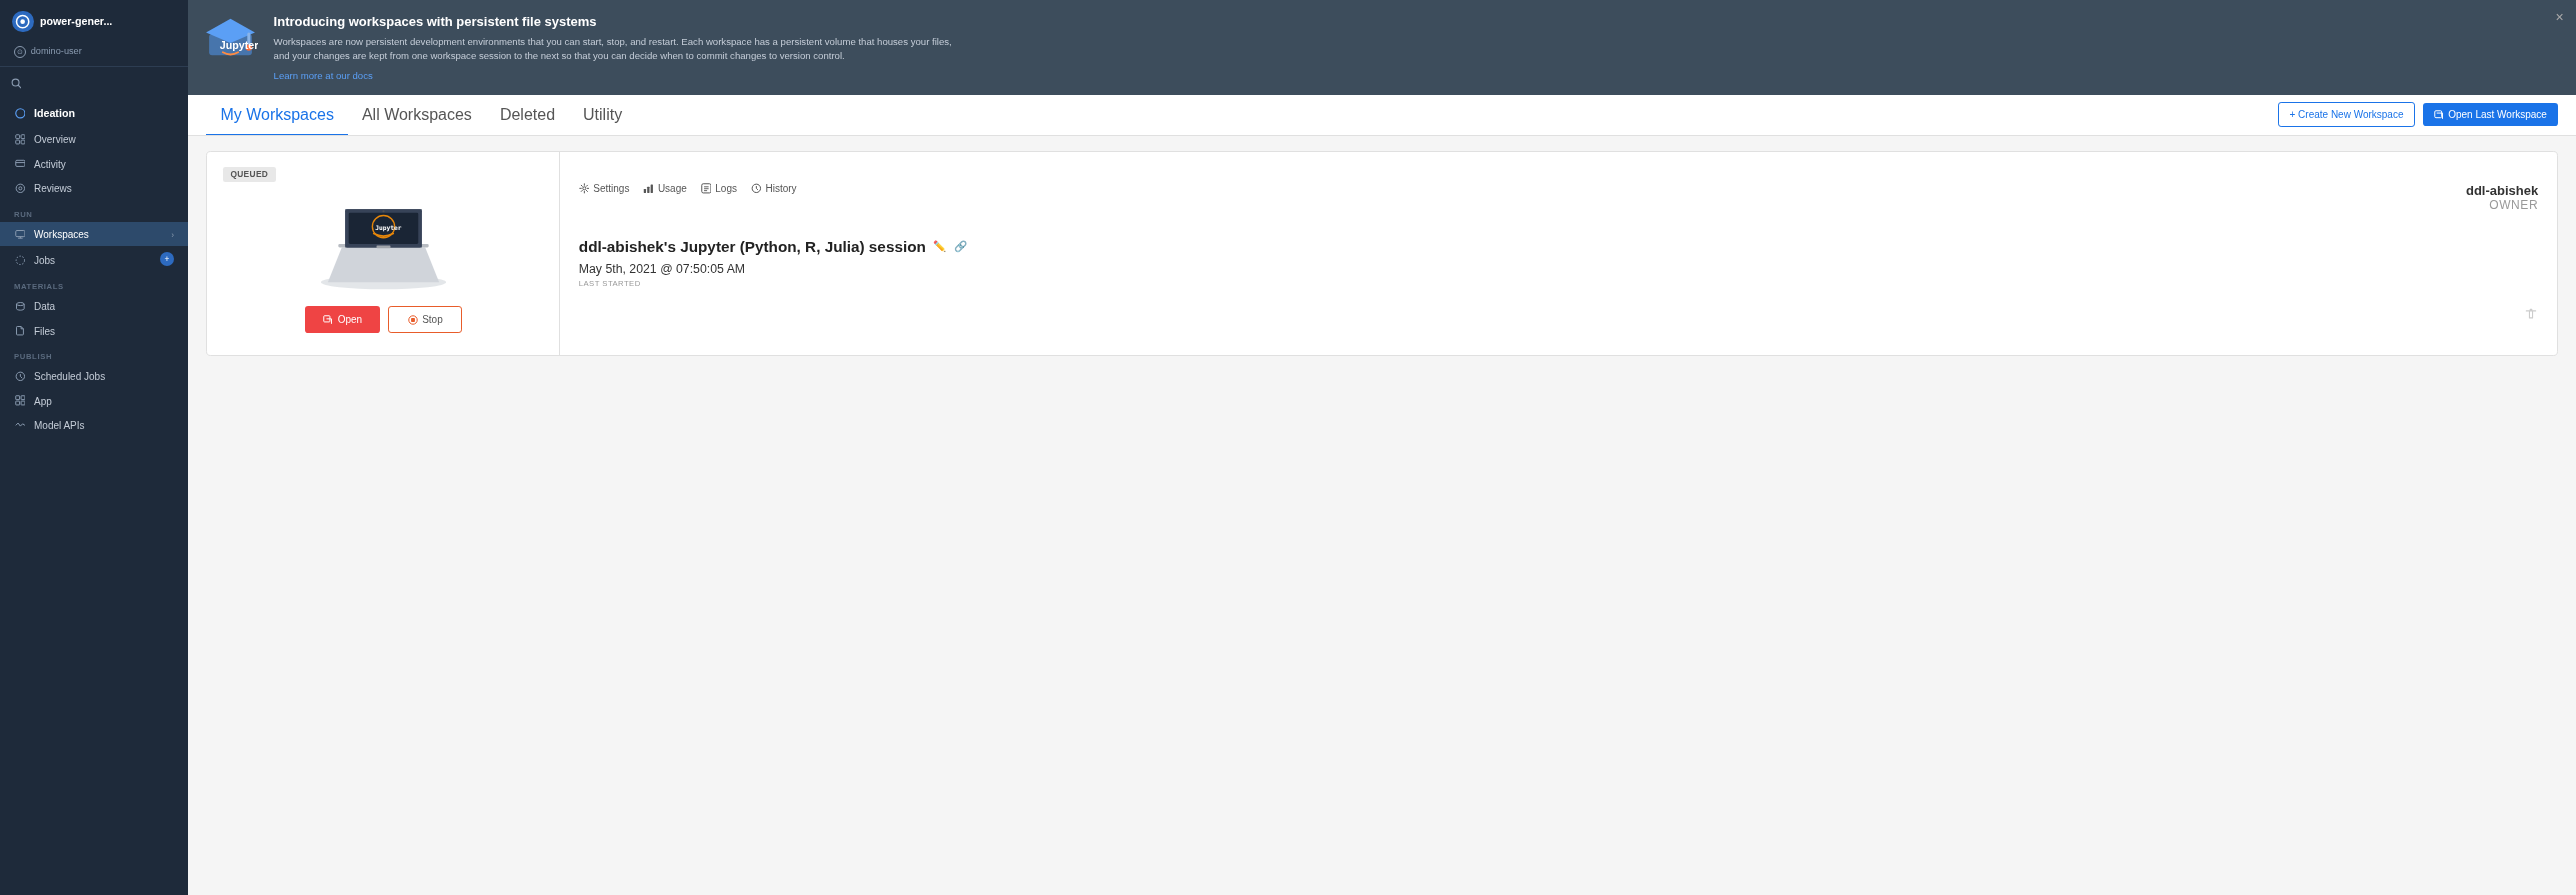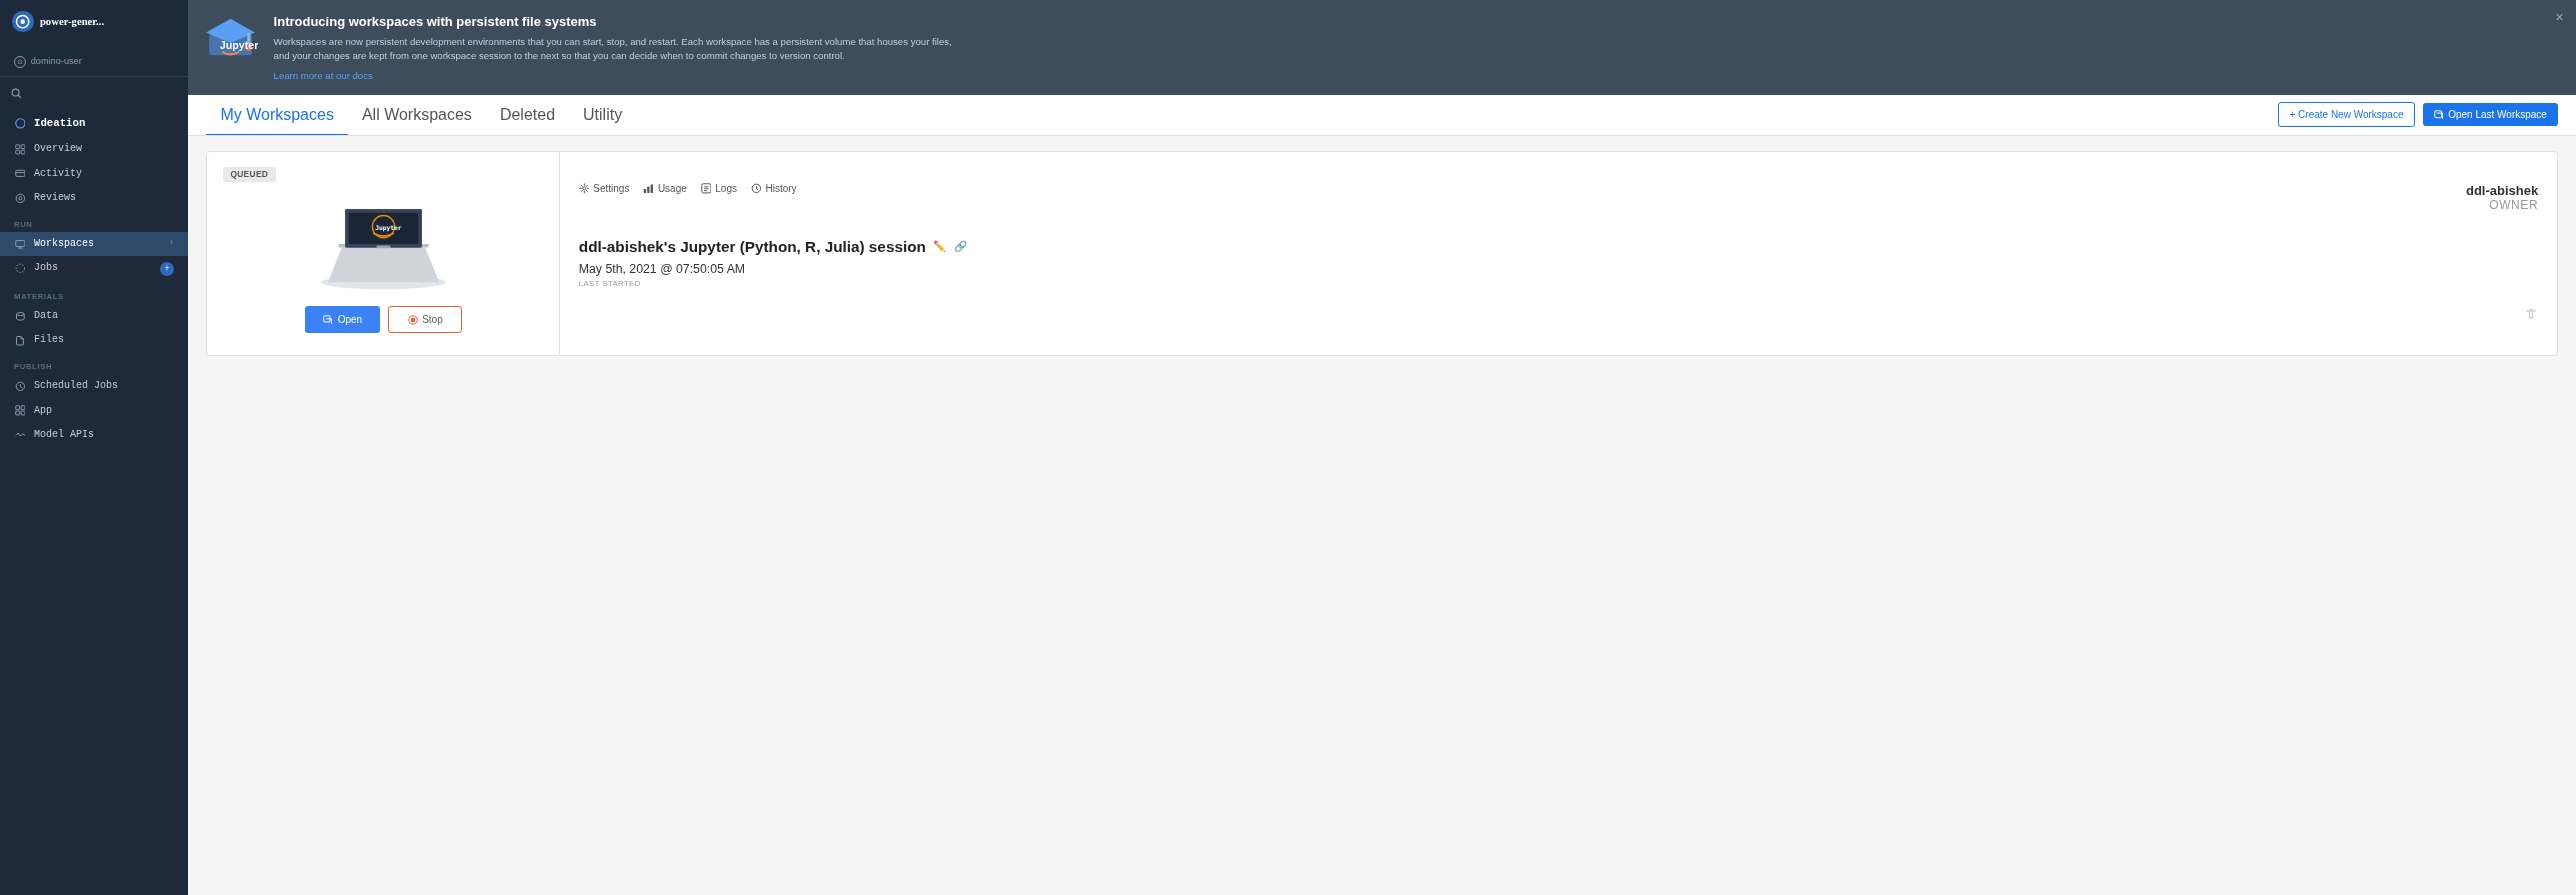--- a/index.html
+++ b/index.html
@@ -17,22 +17,21 @@
       overflow-y: auto;
     }
     .sidebar-header {
       padding: 10.7px 12.3px 7.7px;
       border-bottom: 0.8px solid #2d3d52;
     }
     .sidebar-logo-row {
       display: flex;
       align-items: center;
       gap: 6.1px;
-      margin-bottom: 24px;
-      font-family: Liberation Serif, serif;
+      margin-bottom: 14px;
     }
     .logo-circle {
       width: 21.5px; height: 21.5px;
       border-radius: 50%;
       background: #2d6abf;
       display: flex; align-items: center; justify-content: center;
     }
     .project-name {
       color: #ffffff;
       font-weight: 600;
@@ -54,28 +53,27 @@
       padding: 7.7px 10.7px;
     }
     .search-btn {
       width: 100%; background: none; border: none; color: #8a9bb0;
       display: flex; align-items: center; gap: 4.6px; cursor: pointer;
       font-size: 10px; padding: 3.1px 0;
     }
 
     .sidebar-nav { padding: 3.1px 0; }
     .nav-item {
-      display: flex; align-items: flex-start; gap: 7.7px;
+      display: flex; align-items: flex-end; gap: 7.7px;
       padding: 6.1px 14px;
       cursor: pointer;
       color: #c5cdd8;
       font-size: 10px;
       border-radius: 0;
       transition: background 0.15s;
-      font-family: Liberation Mono, monospace;
     }
     .nav-item.active { background: #2d4a6b; color: #fff; }
     .nav-item .nav-label { flex: 1; }
     .nav-item .nav-badge {
       background: #2d6abf; color: white; border-radius: 50%;
       width: 14px; height: 14px; font-size: 8.4px;
       display: flex; align-items: center; justify-content: center;
     }
     .nav-item .arrow { font-size: 8.4px; color: #8a9bb0; }
 
@@ -191,21 +189,21 @@
       letter-spacing: 0.04em;
     }
     .laptop-illustration {
       width: 153px;
       height: 100px;
     }
     .card-actions { display: flex; gap: 7.7px; width: 100%; justify-content: center; padding-bottom: 6.1px; }
     .btn-open-green {
       display: flex; align-items: center; gap: 4.6px;
       padding: 7px 18.4px;
-      background: #3b82f6;
+      background: #ef4444;
       color: white;
       border: none;
       border-radius: 3.1px;
       cursor: pointer;
       font-size: 10px;
       font-weight: 500;
     }
     .btn-stop {
       display: flex; align-items: center; gap: 4.6px;
       padding: 7px 18.4px;

